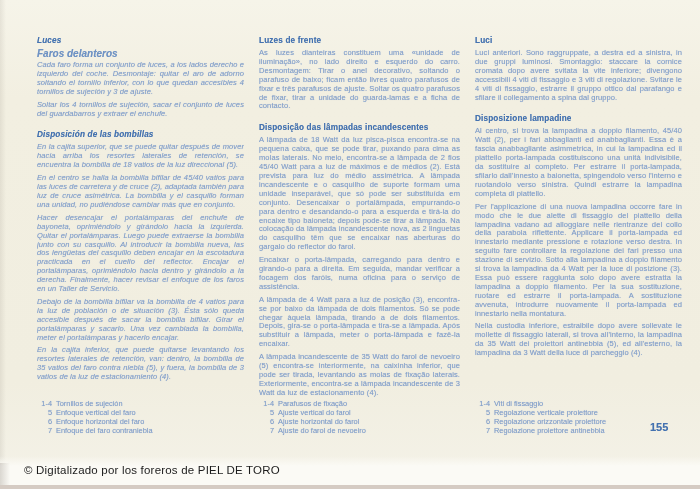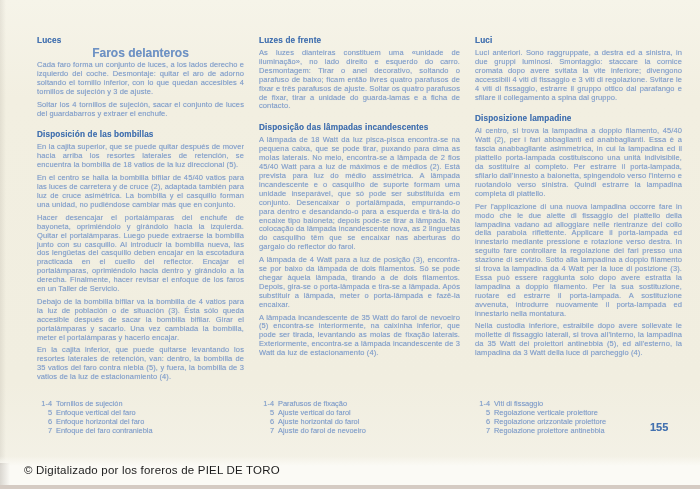--- a/index.html
+++ b/index.html
@@ -12,37 +12,36 @@
   }
   .left-edge {
     position:absolute; left:0; top:0; width:6px; height:100%;
     background:linear-gradient(to right, rgba(90,80,70,0.10), rgba(0,0,0,0));
   }
   .columns {
     position:absolute; left:37px; top:36px; width:645px;
     display:flex; gap:15px;
   }
   .col { overflow:hidden; }
-  .col-es { width:207px; }
+  .col-es { width:207px;font-style:italic; }
   .col-pt { width:201px; }
   .col-it { width:207px; }
   .col h3 {
     margin:0 0 3px 0;
     font-size:8.2px; line-height:10px;
     color:#4472b0; font-weight:bold;
     letter-spacing:0.15px;
     text-shadow:0 0 0.6px rgba(68,114,176,0.55);
   }
   .col h3.second { margin-top:12px; }
   .subhead {
     margin:0 0 3px 0;
-    font-size:12px; line-height:9px;
+    font-size:10px; line-height:9px;
     color:#6e92c4; font-weight:bold;
     text-shadow:0 0 0.6px rgba(110,146,196,0.5);
-    text-align:center;
   }
   .col p {
     margin:0 0 4px 0;
     font-size:7.5px; line-height:8.9px;
     color:#84a0cb;
     text-align:justify;
     letter-spacing:0.1px;
     text-shadow:0 0 0.7px rgba(132,160,203,0.6);
   }
   .legends {
@@ -97,20 +96,21 @@
       <p>Hacer desencajar el portalámparas del enchufe de bayoneta, oprimiéndolo y girándolo hacia la izquierda. Quitar el portalámparas. Luego puede extraerse la bombilla junto con su casquillo. Al introducir la bombilla nueva, las dos lengüetas del casquillo deben encajar en la escotadura practicada en el cuello del reflector. Encajar el portalámparas, oprimiéndolo hacia dentro y girándolo a la derecha. Finalmente, hacer revisar el enfoque de los faros en un Taller de Servicio.</p>
       <p>Debajo de la bombilla bifilar va la bombilla de 4 vatios para la luz de población o de situación (3). Ésta sólo queda accesible después de sacar la bombilla bifilar. Girar el portalámparas y sacarlo. Una vez cambiada la bombilla, meter el portalámparas y hacerlo encajar.</p>
       <p>En la cajita inferior, que puede quitarse levantando los resortes laterales de retención, van: dentro, la bombilla de 35 vatios del faro contra niebla (5), y fuera, la bombilla de 3 vatios de la luz de estacionamiento (4).</p>
     </div>
 
     <div class="col col-pt">
       <h3>Luzes de frente</h3>
       <p>As luzes dianteiras constituem uma «unidade de iluminação», no lado direito e esquerdo do carro. Desmontagem: Tirar o anel decorativo, soltando o parafuso de baixo; ficam então livres quatro parafusos de fixar e três parafusos de ajuste. Soltar os quatro parafusos de fixar, tirar a unidade do guarda-lamas e a ficha de contacto.</p>
       <h3 class="second">Disposição das lâmpadas incandescentes</h3>
       <p>A lâmpada de 18 Watt da luz pisca-pisca encontra-se na pequena caixa, que se pode tirar, puxando para cima as molas laterais. No meio, encontra-se a lâmpada de 2 fios 45/40 Watt para a luz de máximos e de médios (2). Está prevista para luz do médio assimétrica. A lâmpada incandescente e o casquilho de suporte formam uma unidade inseparável, que só pode ser substituída em conjunto. Desencaixar o portalâmpada, empurrando-o para dentro e desandando-o para a esquerda e tirá-la do encaixe tipo baioneta; depois pode-se tirar a lâmpada. Na colocação da lâmpada incandescente nova, as 2 linguetas do casquilho têm que se encaixar nas aberturas do gargalo do reflector do farol.</p>
+      <p>Encaixar o porta-lâmpada, carregando para dentro e girando-o para a direita. Em seguida, mandar verificar a focagem dos faróis, numa oficina para o serviço de assistência.</p>
       <p>A lâmpada de 4 Watt para a luz de posição (3), encontra-se por baixo da lâmpada de dois filamentos. Só se pode chegar àquela lâmpada, tirando a de dois filamentos. Depois, gira-se o porta-lâmpada e tira-se a lâmpada. Após substituir a lâmpada, meter o porta-lâmpada e fazê-la encaixar.</p>
       <p>A lâmpada incandescente de 35 Watt do farol de nevoeiro (5) encontra-se interiormente, na caixinha inferior, que pode ser tirada, levantando as molas de fixação laterais. Exteriormente, encontra-se a lâmpada incandescente de 3 Watt da luz de estacionamento (4).</p>
     </div>
 
     <div class="col col-it">
       <h3>Luci</h3>
       <p>Luci anteriori. Sono raggruppate, a destra ed a sinistra, in due gruppi luminosi. Smontaggio: staccare la cornice cromata dopo avere svitata la vite inferiore; divengono accessibili 4 viti di fissaggio e 3 viti di regolazione. Svitare le 4 viti di fissaggio, estrarre il gruppo ottico dal parafango e sfilare il collegamento a spina dal gruppo.</p>
       <h3 class="second">Disposizione lampadine</h3>
       <p>Al centro, si trova la lampadina a doppio filamento, 45/40 Watt (2), per i fari abbaglianti ed anabbaglianti. Essa è a fascia anabbagliante asimmetrica, in cui la lampadina ed il piattello porta-lampada costituiscono una unità indivisibile, da sostituire al completo. Per estrarre il porta-lampada, sfilarlo dall'innesto a baionetta, spingendolo verso l'interno e ruotandolo verso sinistra. Quindi estrarre la lampadina completa di piattello.</p>
       <p>Per l'applicazione di una nuova lampadina occorre fare in modo che le due alette di fissaggio del piattello della lampadina vadano ad alloggiare nelle rientranze del collo della parabola riflettente. Applicare il porta-lampada ed innestarlo mediante pressione e rotazione verso destra. In seguito fare controllare la regolazione dei fari presso una stazione di servizio. Sotto alla lampadina a doppio filamento si trova la lampadina da 4 Watt per la luce di posizione (3). Essa può essere raggiunta solo dopo avere estratta la lampadina a doppio filamento. Per la sua sostituzione, ruotare ed estrarre il porta-lampada. A sostituzione avvenuta, introdurre nuovamente il porta-lampada ed innestarlo nella montatura.</p>

